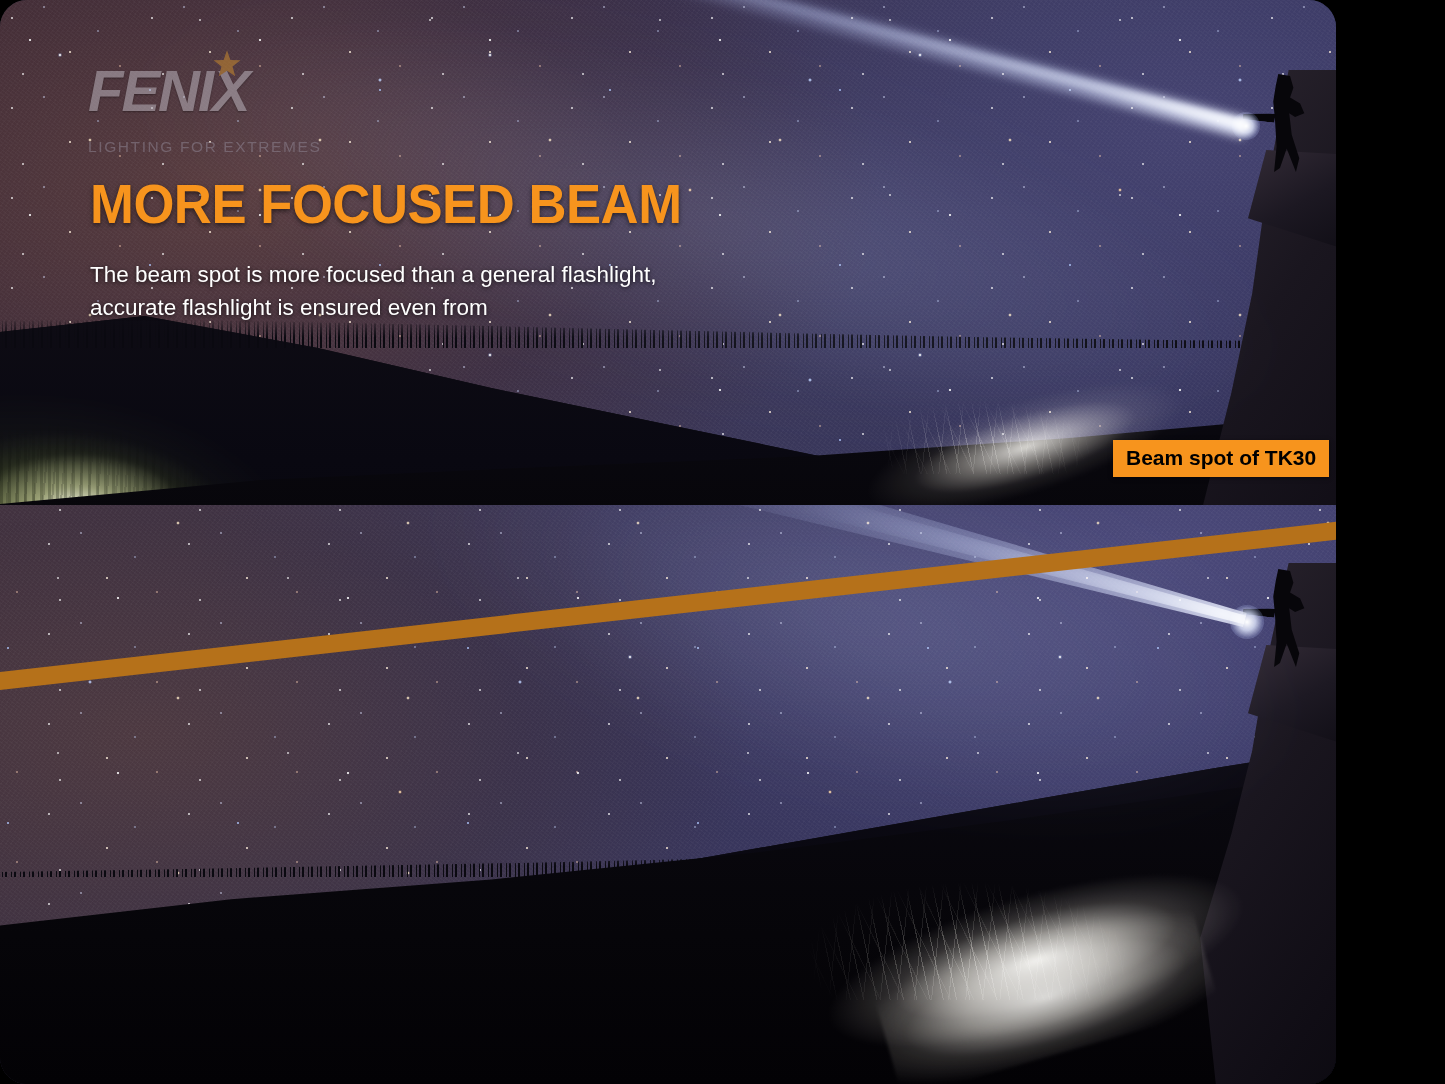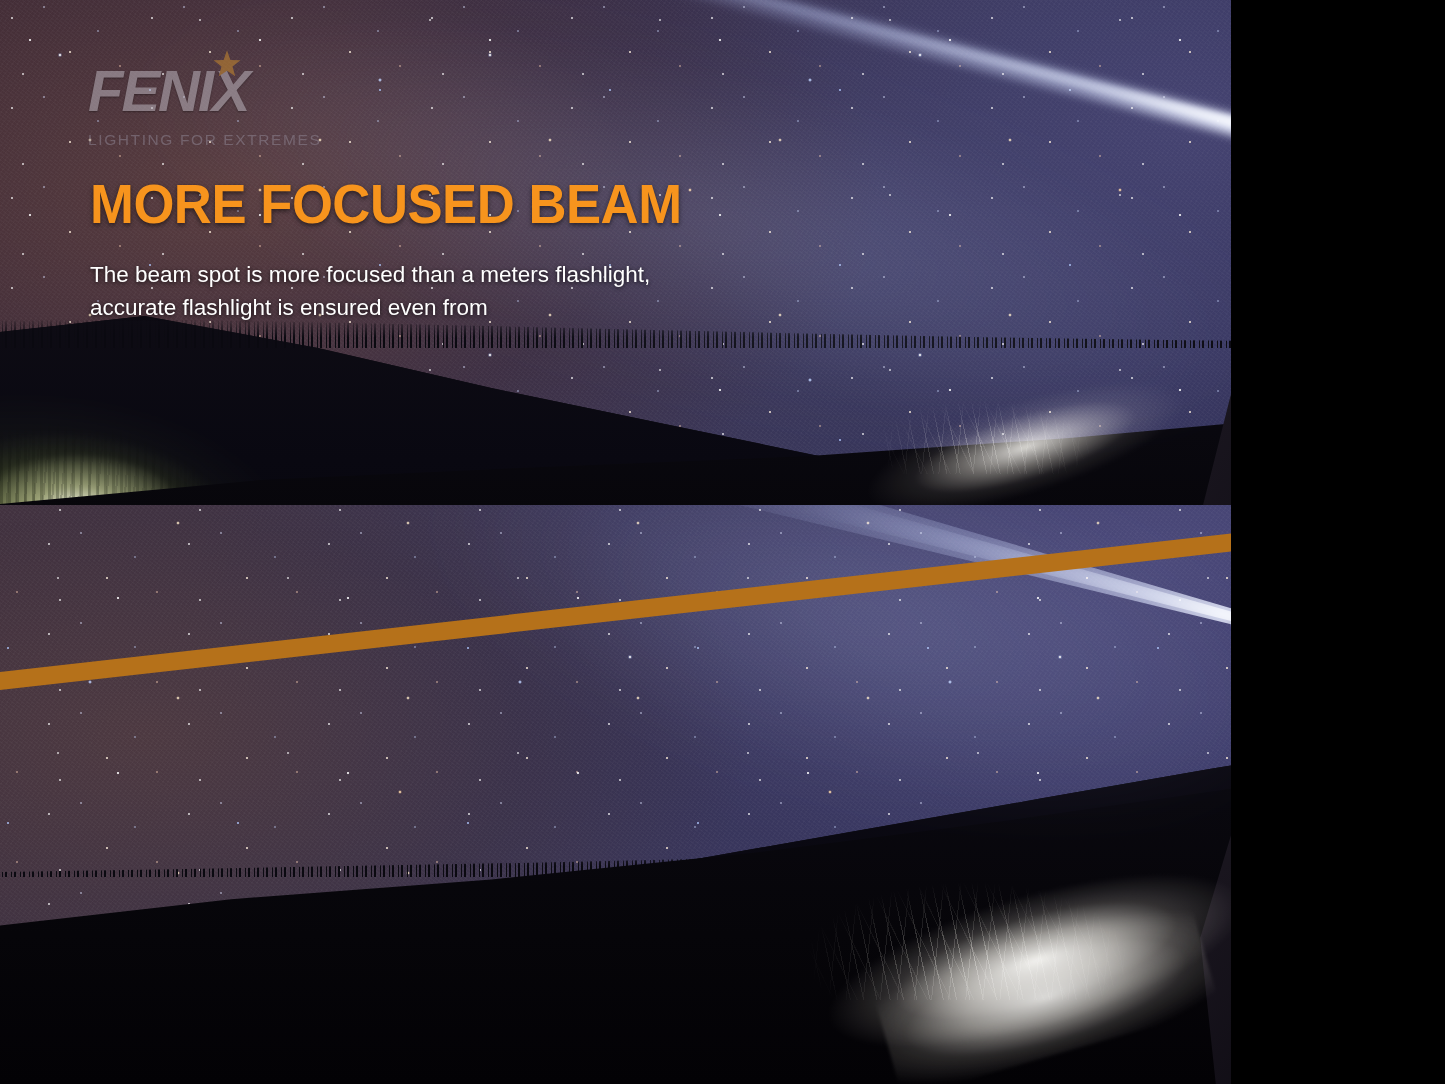--- a/index.html
+++ b/index.html
@@ -6,23 +6,24 @@
   * { margin:0; padding:0; box-sizing:border-box; }
   html, body {
     width:1445px; height:1084px;
     background:#000;
     font-family:"Liberation Sans", sans-serif;
     overflow:hidden;
   }
 
   .poster {
     position:relative;
-    width:1231px; height:1084px;
+    width:1336px; height:1084px;
     overflow:hidden;
     background:#0f172a;
+    border-radius:27px;
   }
 
   
   .panel {
     position:absolute;
     left:0; width:1445px;
     overflow:hidden;
   }
   .panel-top    { top:0;   height:690px; }
   .panel-bottom { top:505px; height:579px; }
@@ -237,21 +238,21 @@
     line-height:1;
     text-shadow:0 1px 2px rgba(0,0,0,.6);
   }
   .brand-star {
     position:absolute;
     left:122px; top:-14px;
     width:34px; height:34px;
     color:#c98a2e;
   }
   .brand-tag {
-    margin-top:12px;
+    margin-top:19px;
     font-size:15.5px;
     letter-spacing:1.6px;
     color:#8d8391;
     line-height:1;
   }
 
   .headline {
     position:absolute;
     left:90px; top:176px;
     z-index:60;
@@ -431,19 +432,20 @@
       <svg class="brand-star" viewBox="0 0 24 24">
         <path d="M12 1.5 L14.4 8.4 L21.5 8.6 L15.9 13 L17.8 20 L12 16 L6.2 20 L8.1 13 L2.5 8.6 L9.6 8.4 Z" fill="currentColor"></path>
       </svg>
     </div>
     <div class="brand-tag">LIGHTING FOR EXTREMES</div>
   </div>
 
   <div class="headline">MORE FOCUSED BEAM</div>
 
   <div class="subcopy">
-    <div>The beam spot is more focused than a meters flashlight,</div>
+    <div>The beam spot is more focused than a general flashlight,</div>
     <div>accurate flashlight is ensured even from</div>
   </div>
 
+  <div class="callout callout-tk30">Beam spot of TK30</div>
 
 
 </div>
 
 </body></html>

